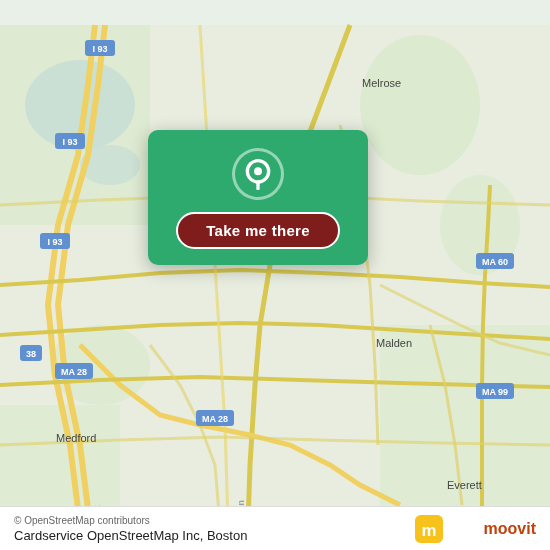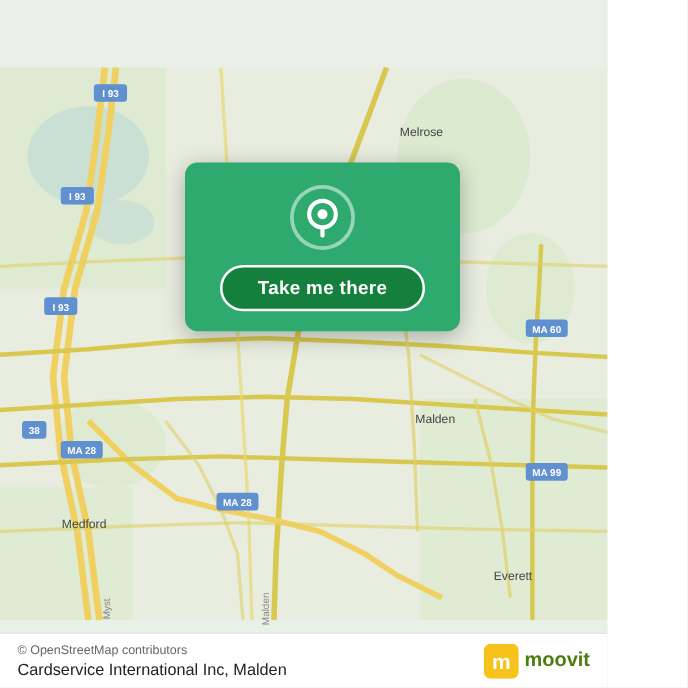--- a/index.html
+++ b/index.html
@@ -6,21 +6,21 @@
 
     body {
       width: 550px;
       height: 550px;
       overflow: hidden;
       font-family: Arial, sans-serif;
       position: relative;
     }
 
     #map-container {
-      width: 486px;
+      width: 550px;
       height: 550px;
       position: relative;
       background-color: #e8f0e8;
       overflow: hidden;
     }
 
     
     #map-svg {
       position: absolute;
       top: 0; left: 0;
@@ -49,21 +49,21 @@
       background: #2eaa6e;
       border-radius: 50%;
       border: 3px solid rgba(255,255,255,0.5);
       display: flex;
       align-items: center;
       justify-content: center;
       margin-bottom: 12px;
     }
 
     #card-button {
-      background: #15803d;
+      background: #7f1d1d;
       color: white;
       border: 2px solid white;
       border-radius: 22px;
       padding: 8px 28px;
       font-size: 15px;
       font-weight: 600;
       cursor: pointer;
       letter-spacing: 0.3px;
     }
 
@@ -100,21 +100,22 @@
 
     #moovit-logo {
       display: flex;
       align-items: center;
       gap: 5px;
     }
 
     #moovit-text {
       font-size: 16px;
       font-weight: 700;
-      color: #4d7c0f;
+      color: #c2410c;
+      margin-left: 36px;
     }
 
     #moovit-icon {
       width: 28px;
       height: 28px;
     }
   </style>
 </head>
 <body>
 
@@ -196,21 +197,21 @@
         <circle cx="12" cy="10" r="3" fill="white"></circle>
         <path d="M12 18 L12 23" stroke="white" stroke-width="2.5" stroke-linecap="round"></path>
       </svg>
     </div>
     <button id="card-button">Take me there</button>
   </div>
 
   <div id="bottom-bar">
     <div id="bottom-left">
       <span id="attribution">© OpenStreetMap contributors</span>
-      <span id="location-label">Cardservice International Inc, Malden</span>
+      <span id="location-label">Cardservice OpenStreetMap Inc, Boston</span>
     </div>
     <div id="moovit-logo">
 
       <svg id="moovit-icon" width="30" height="30" viewBox="0 0 30 30">
         <rect width="30" height="30" rx="6" fill="#f7c21b"></rect>
         <text x="15" y="22" text-anchor="middle" font-size="18" font-weight="900" fill="white" font-family="Arial">m</text>
       </svg>
       <span id="moovit-text">moovit</span>
     </div>
   </div>

